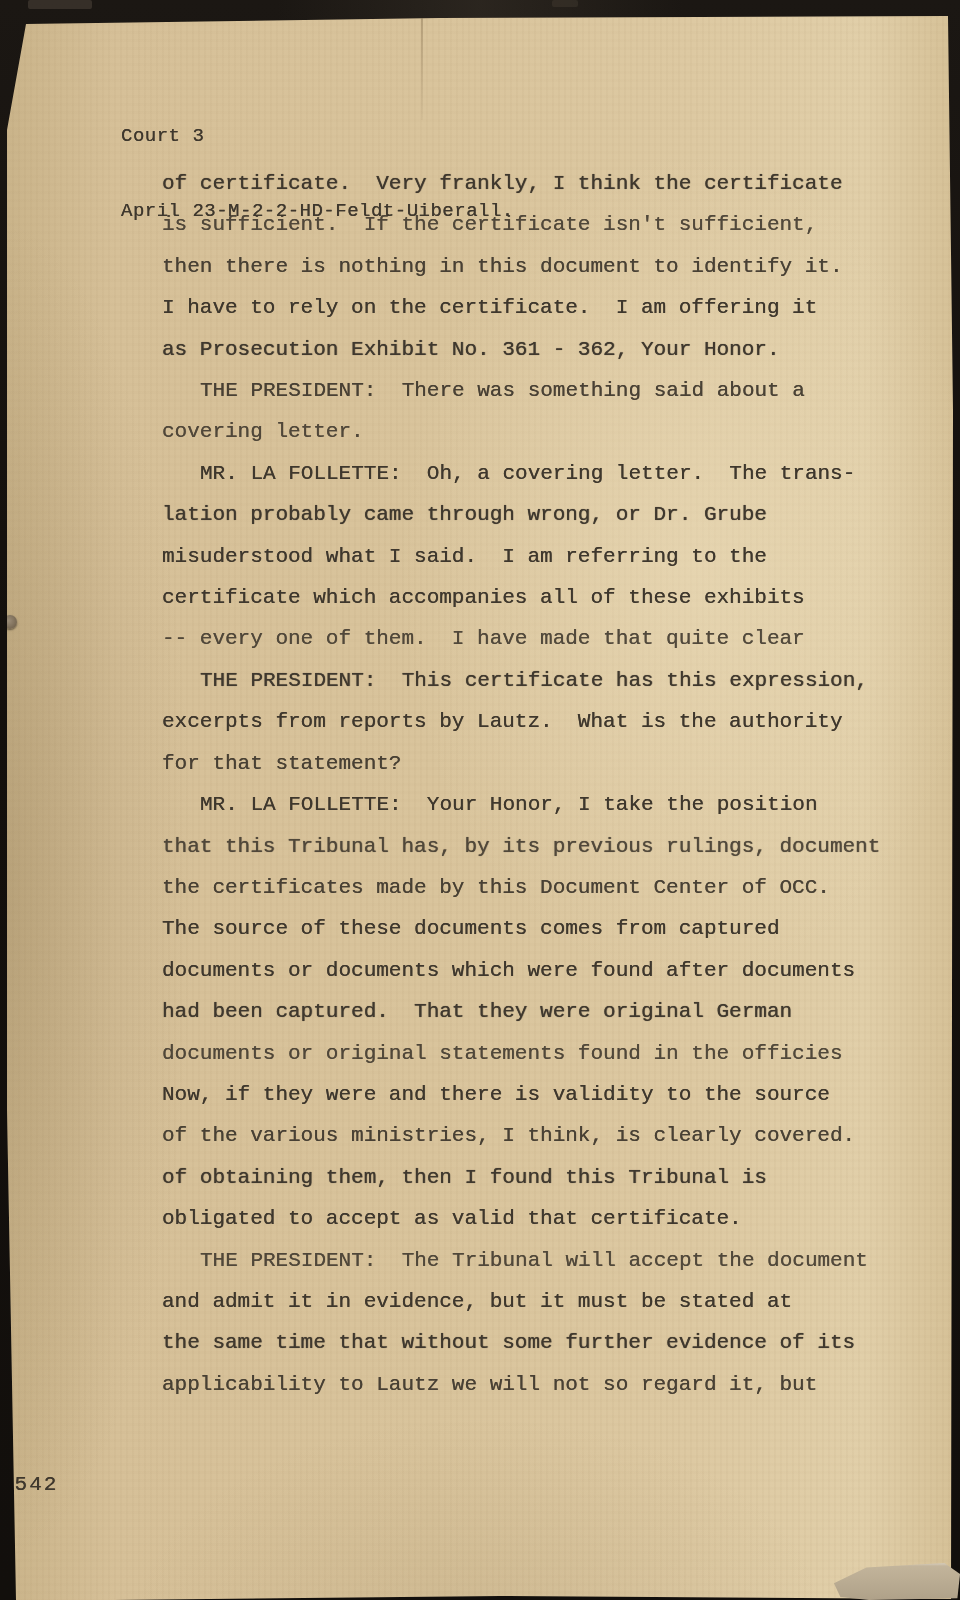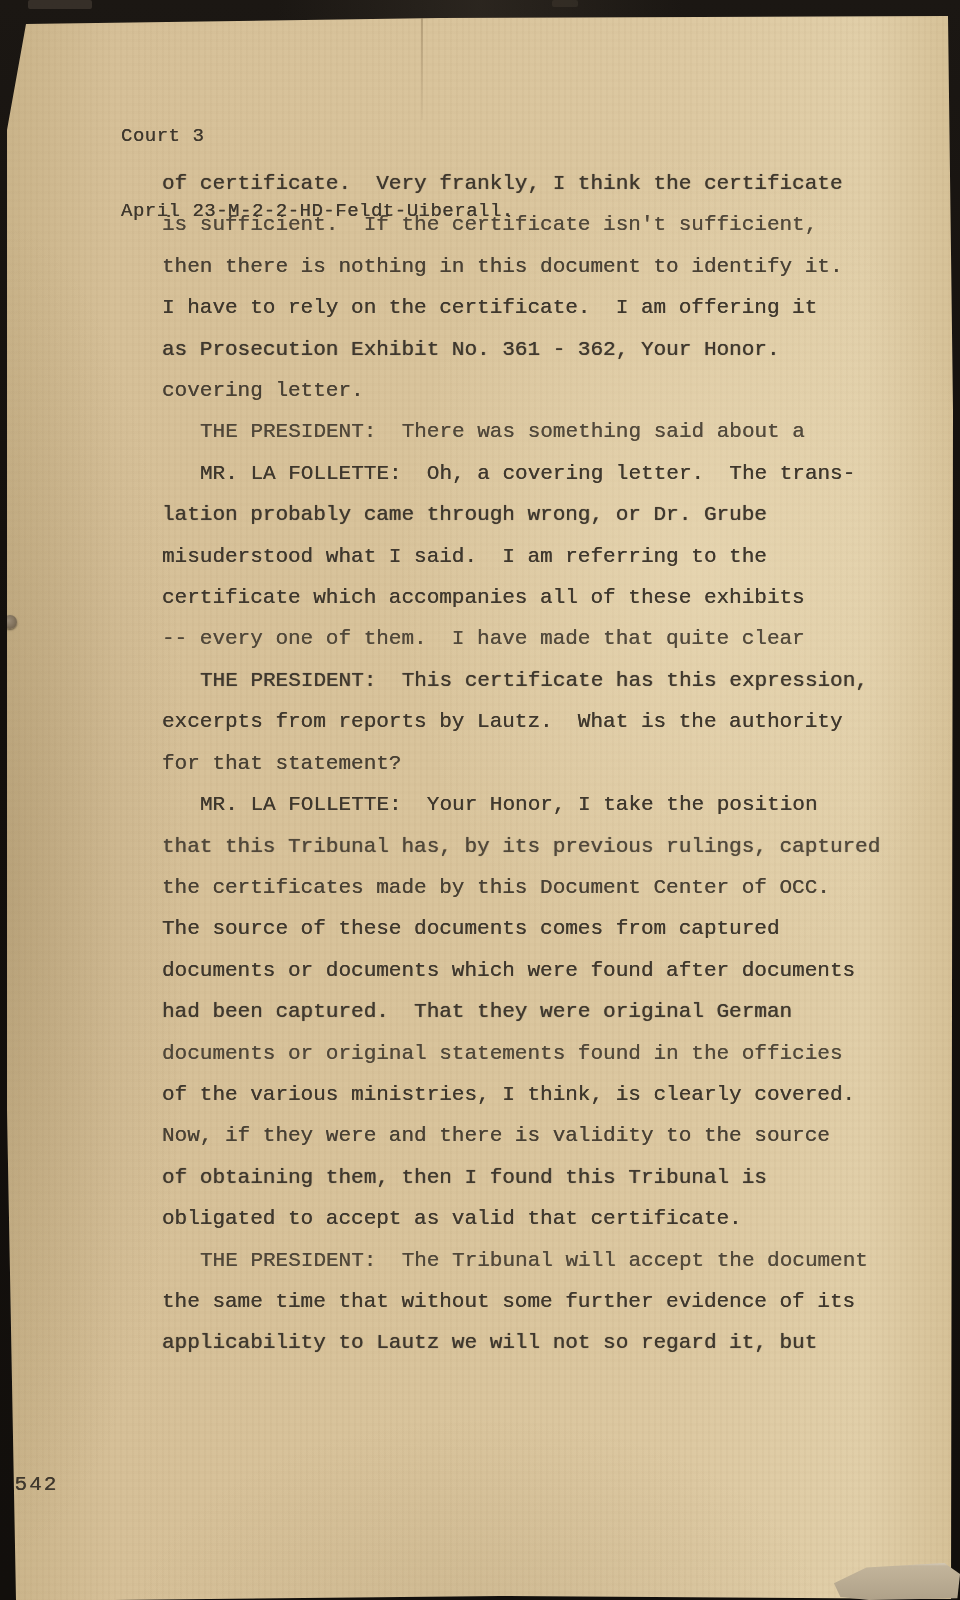--- a/index.html
+++ b/index.html
@@ -120,42 +120,43 @@
       <div>Court 3</div>
       <div>April 23-M-2-2-HD-Feldt-Uiberall.</div>
     </div>
 
     <div class="body-text ink" id="transcript">
         <div class="line">of certificate.  Very frankly, I think the certificate</div>
         <div class="line">is sufficient.  If the certificate isn't sufficient,</div>
         <div class="line">then there is nothing in this document to identify it.</div>
         <div class="line">I have to rely on the certificate.  I am offering it</div>
         <div class="line">as Prosecution Exhibit No. 361 - 362, Your Honor.</div>
+        <div class="line indent">THE PRESIDENT:  There was something said about a</div>
         <div class="line">covering letter.</div>
-        <div class="line indent">THE PRESIDENT:  There was something said about a</div>
         <div class="line indent">MR. LA FOLLETTE:  Oh, a covering letter.  The trans-</div>
         <div class="line">lation probably came through wrong, or Dr. Grube</div>
         <div class="line">misuderstood what I said.  I am referring to the</div>
         <div class="line">certificate which accompanies all of these exhibits</div>
         <div class="line">-- every one of them.  I have made that quite clear</div>
         <div class="line indent">THE PRESIDENT:  This certificate has this expression,</div>
         <div class="line">excerpts from reports by Lautz.  What is the authority</div>
         <div class="line">for that statement?</div>
         <div class="line indent">MR. LA FOLLETTE:  Your Honor, I take the position</div>
-        <div class="line">that this Tribunal has, by its previous rulings, captured</div>
+        <div class="line">that this Tribunal has, by its previous rulings, document</div>
         <div class="line">the certificates made by this Document Center of OCC.</div>
         <div class="line">The source of these documents comes from captured</div>
         <div class="line">documents or documents which were found after documents</div>
         <div class="line">had been captured.  That they were original German</div>
         <div class="line">documents or original statements found in the officies</div>
+        <div class="line">Now, if they were and there is validity to the source</div>
         <div class="line">of the various ministries, I think, is clearly covered.</div>
-        <div class="line">Now, if they were and there is validity to the source</div>
         <div class="line">of obtaining them, then I found this Tribunal is</div>
         <div class="line">obligated to accept as valid that certificate.</div>
         <div class="line indent">THE PRESIDENT:  The Tribunal will accept the document</div>
+        <div class="line">and admit it in evidence, but it must be stated at</div>
         <div class="line">the same time that without some further evidence of its</div>
         <div class="line">applicability to Lautz we will not so regard it, but</div>
       </div>
 
     <div class="page-number ink">2542</div>
 
     <div class="punch-hole"></div>
   </div>
 
   <div class="chip"></div>

